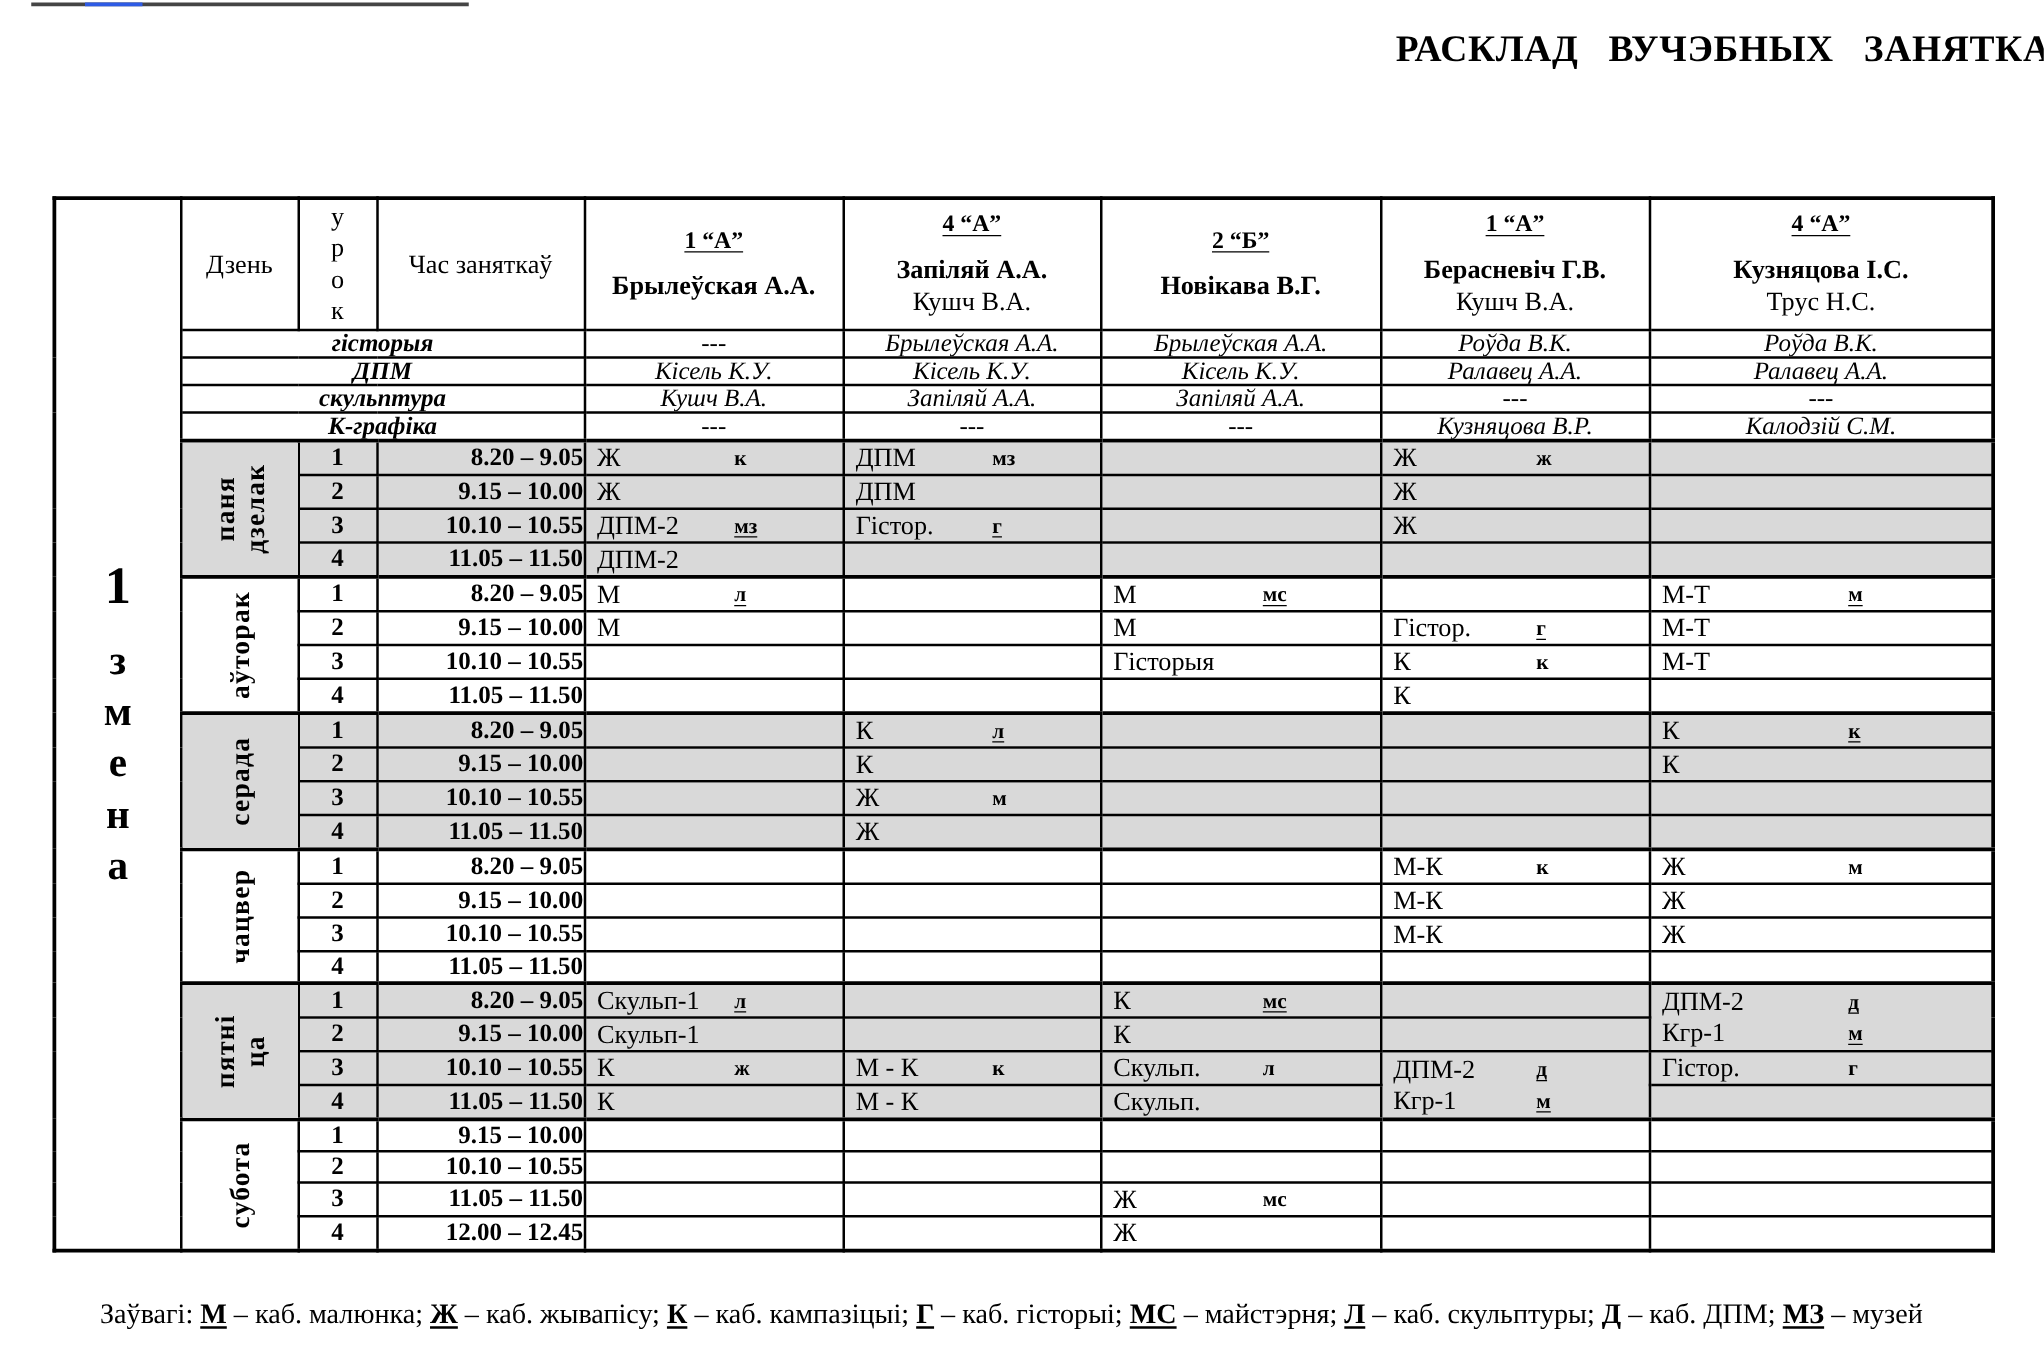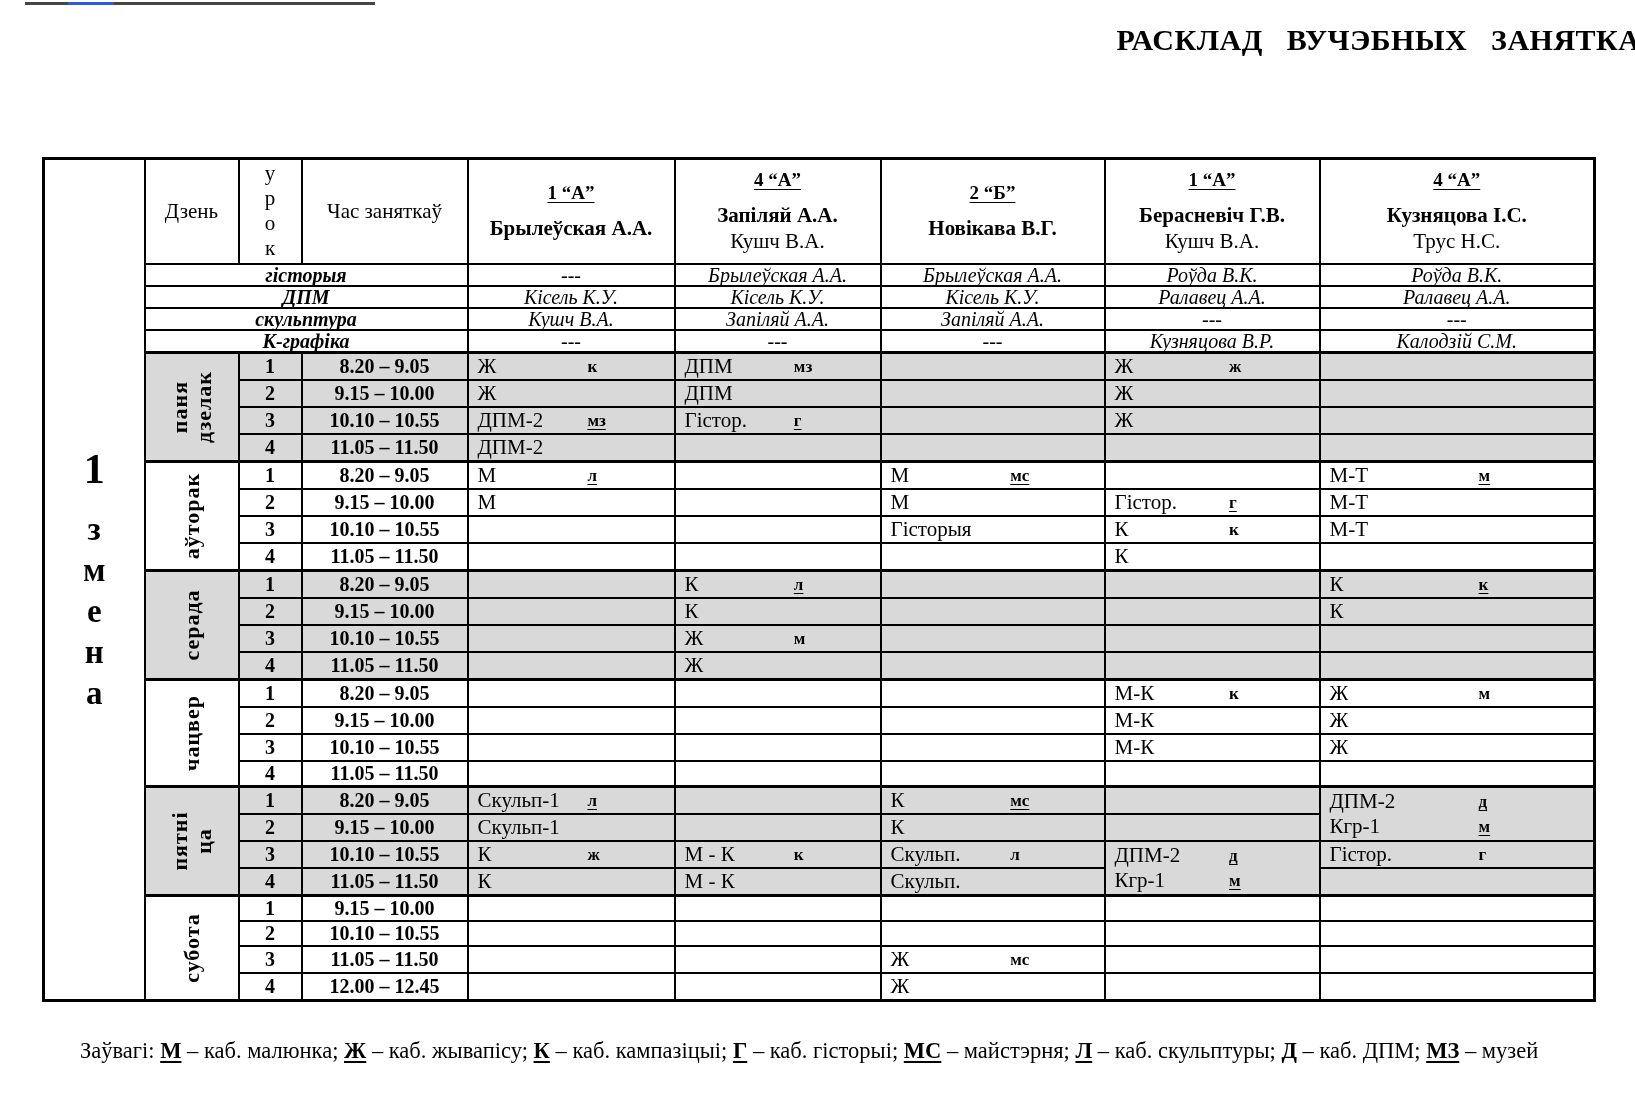--- a/index.html
+++ b/index.html
@@ -38,21 +38,21 @@
   td.head { text-align:center; font-size:21px; }
   .lh-letter { line-height:25px; font-size:21px; text-align:center; }
   .class-name { font-size:19px; font-weight:bold; text-decoration:underline; text-underline-offset:3px; margin-bottom:11px; }
   .teach1 { font-size:21px; font-weight:bold; line-height:26px; }
   .teach2 { font-size:21px; line-height:26px; }
 
   td.subject-name    { text-align:center; font-weight:bold; font-style:italic; font-size:20px; line-height:20px; }
   td.subject-teacher { text-align:center; font-style:italic; font-size:20px; line-height:20px; }
 
   td.num-cell  { text-align:center; font-weight:bold; font-size:20px; }
-  td.time-cell { text-align:center; font-weight:bold; font-size:20px; padding-left:24px; }
+  td.time-cell { text-align:right; font-weight:bold; font-size:20px; padding-left:24px; }
 
   td.day-cell { position:relative; }
   .day-label {
     position:absolute; top:50%; left:50%;
     transform:translate(-50%,-50%) rotate(-90deg);
     font-weight:bold; font-size:22px; line-height:1.1;
     text-align:center; white-space:pre-line; letter-spacing:1px;
   }
 
   td.sched-cell { vertical-align:middle; }

